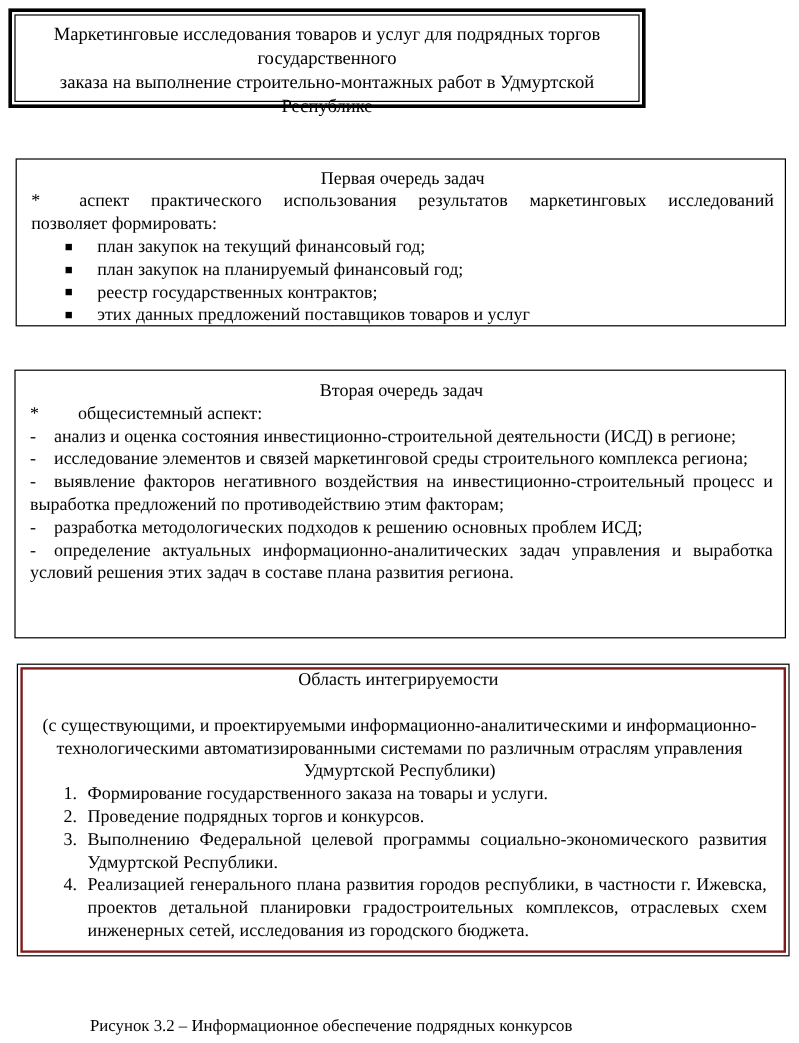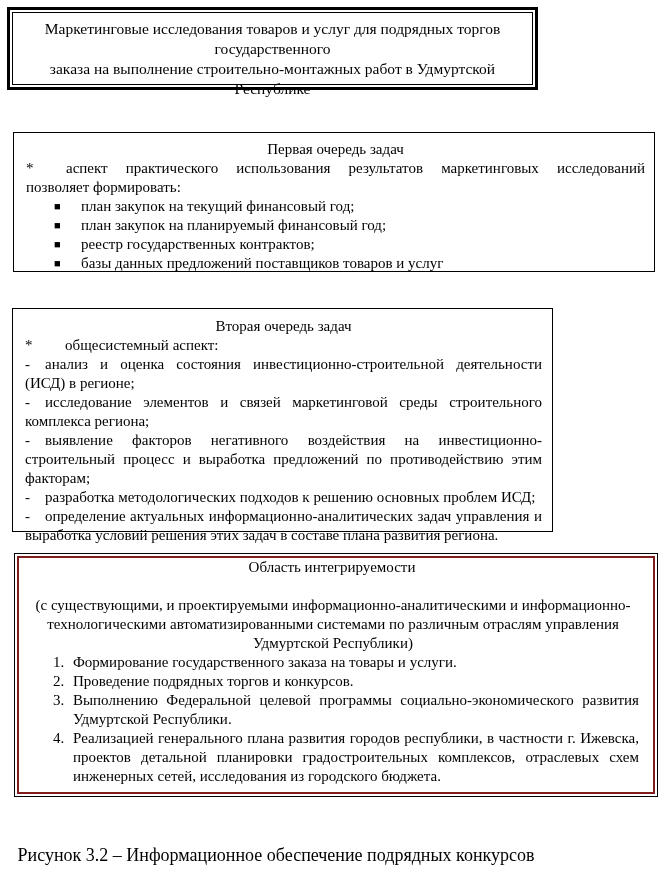--- a/index.html
+++ b/index.html
@@ -23,21 +23,21 @@
   }
 
   
   #box-first {
     left: 13px; top: 132px; width: 642px; height: 140px;
     border: 1px solid #000;
     padding: 7px 9px 0 12px;
   }
   
   #box-second {
-    left: 12px; top: 308px; width: 541px; height: 224px;
+    left: 12px; top: 308px; width: 643px; height: 224px;
     border: 1px solid #000;
     padding: 8px 10px 0 12px;
   }
   .center { text-align: center; }
   .star-line { display: flex; }
   .star { width: 40px; flex: none; }
   .bullets { margin: 0; padding: 0; list-style: none; }
   .bullets li { display: flex; padding-left: 28px; }
   .bullets li .sq { width: 27px; flex: none; font-size: 11px; }
   .dash-item { text-indent: 0; text-align: justify; }
@@ -53,21 +53,21 @@
     border: 2px solid #7f1d1d; height: 100%; box-sizing: border-box;
     padding: 0 14px 0 6px;
   }
   .olist { margin: 0; padding: 0; list-style: none; }
   .olist li { display: flex; padding-left: 28px; }
   .olist li .num { width: 20px; flex: none; }
   .olist li .txt { flex: 1; text-align: justify; }
 
   #caption {
     position: absolute; left: 0; width: 552px; top: 846px;
-    text-align: center; font-size: 18px;
+    text-align: center; font-size: 14px;
   }
 </style>
 </head>
 <body>
 
 <div class="box" id="box-title">
   <div class="inner">
     <div>Маркетинговые исследования товаров и услуг для подрядных торгов государственного</div>
     <div>заказа на выполнение строительно-монтажных работ в Удмуртской Республике</div>
   </div>
@@ -88,21 +88,21 @@
     <li>
         <span class="sq">■</span>
         <span>план закупок на планируемый финансовый год;</span>
       </li>
     <li>
         <span class="sq">■</span>
         <span>реестр государственных контрактов;</span>
       </li>
     <li>
         <span class="sq">■</span>
-        <span>базы данных предложений поставщиков товаров и услуг</span>
+        <span>этих данных предложений поставщиков товаров и услуг</span>
       </li>
   </ul>
 </div>
 
 <div class="box" id="box-second">
   <div class="center">Вторая очередь задач</div>
   <div class="star-line">
     <span class="star">*</span>
     <span>общесистемный аспект:</span>
   </div>

